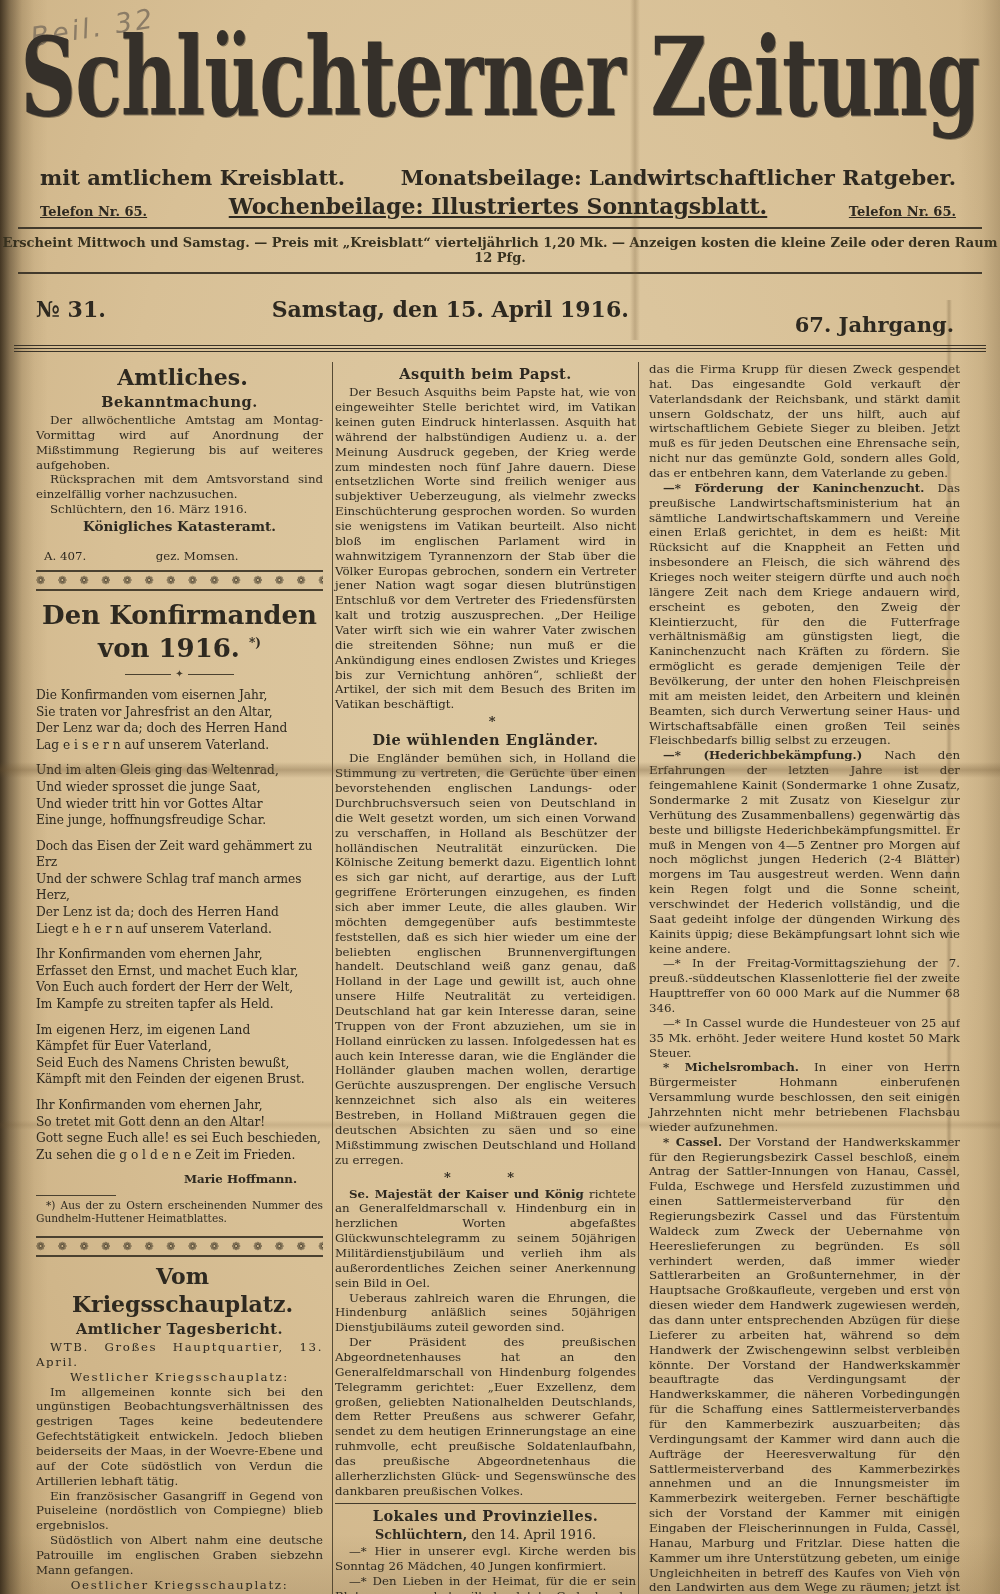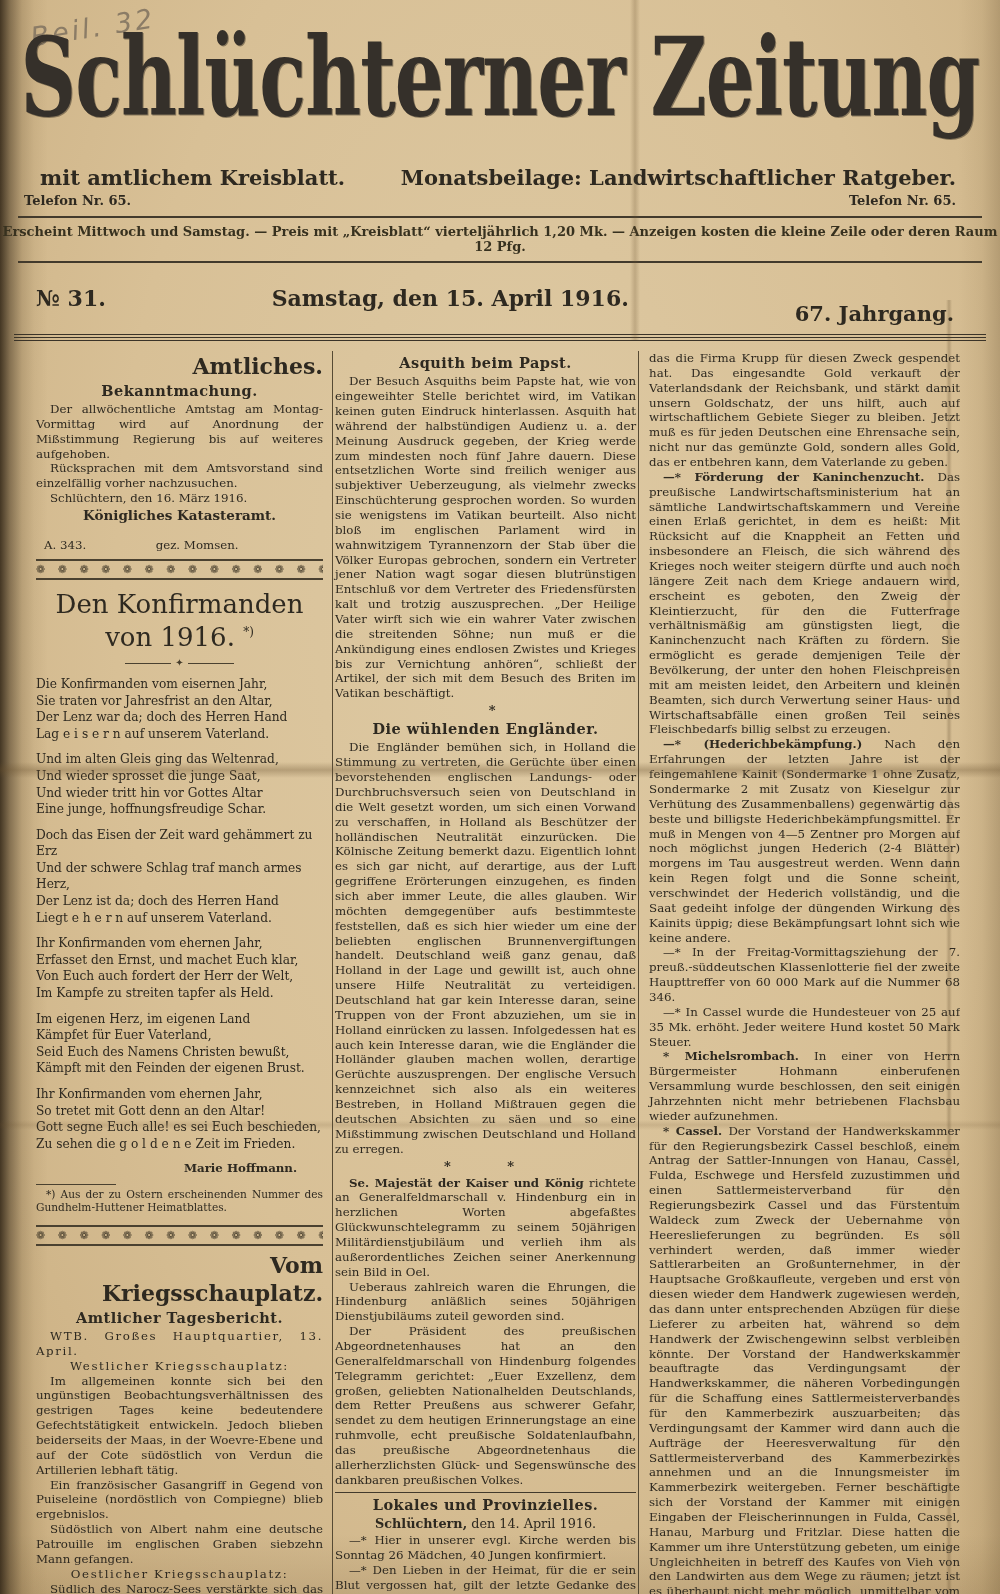--- a/index.html
+++ b/index.html
@@ -45,21 +45,21 @@
     transform-origin:50% 78%;
     color:#35302a;
     text-shadow:1px 1px 0 rgba(40,34,24,0.45);
     white-space:nowrap;
   }
   .subrow1{display:flex;justify-content:space-between;align-items:flex-end;
     padding:40px 44px 0 40px;font-weight:bold;}
   .subrow1 .sub-left{font-size:21px;}
   .subrow1 .sub-right{font-size:21px;}
   .subrow2{display:flex;justify-content:space-between;align-items:flex-end;
-    padding:3px 44px 8px 24px;}
+    padding:3px 44px 8px 40px;text-decoration:underline;}
   .subrow2 .tel{font-size:13px;font-weight:bold;}
   .subrow2 .weekly{font-size:22px;font-weight:bold;}
 
   .rule{margin:0 18px;}
   .rule.thin{border-top:2px solid #423a2c;}
   .infoline{
     text-align:center;font-size:13px;font-weight:bold;
     padding:6px 0 7px 0;color:#37311f;
   }
   .dateline{
@@ -77,35 +77,35 @@
     height:1250px;
     overflow:hidden;
   }
   .col{overflow:hidden;font-size:11.8px;line-height:1.26;text-align:justify;}
   .col1{width:288px;padding-right:9px;}
   .col2{width:302px;border-left:1px solid #564a34;border-right:1px solid #564a34;padding:0 2px;}
   .col3{width:312px;padding-left:10px;}
 
   .b{margin:0;text-indent:14px;}
   .noind{text-indent:0;}
-  .h-sec{margin:2px 0 1px 6px;text-align:right;font-size:22px;font-weight:bold;text-indent:0;}
+  .h-sec{margin:2px 0 1px 6px;text-align:center;font-size:22px;font-weight:bold;text-indent:0;}
   .h-sub{margin:0 0 2px 0;text-align:center;font-size:14.5px;font-weight:bold;text-indent:0;letter-spacing:0.5px;}
   .h-art{margin:3px 0 2px 0;text-align:center;font-size:14.5px;font-weight:bold;text-indent:0;letter-spacing:0.5px;}
   .lead{font-weight:bold;}
   .center{text-align:center;text-indent:0;}
   .spacedline{letter-spacing:1.6px;}
   .sigline{text-align:right;padding-right:26px;margin:6px 0 2px 0;font-weight:bold;text-indent:0;}
 
   .ornament{
     border-top:2px solid #4a4130;border-bottom:2px solid #4a4130;
     text-align:center;font-size:11px;letter-spacing:4.5px;
     color:#453c2b;line-height:17px;height:17px;overflow:hidden;
     margin:7px 0 6px 0;white-space:nowrap;
   }
-  .poemtitle{margin:8px 0 0 0;text-align:center;font-size:26px;line-height:1.25;text-indent:0;font-weight:400;}
+  .poemtitle{margin:8px 0 0 0;text-align:center;font-size:26px;line-height:1.25;text-indent:0;font-weight:700;}
   .poemtitle .note{font-size:12px;vertical-align:super;}
   .tdivider{display:flex;align-items:center;justify-content:center;margin:4px 0 6px 0;}
   .tdivider .bar{width:46px;border-top:1px solid #4a4130;}
   .tdivider .gem{font-size:10px;padding:0 4px;color:#453c2b;}
   .stanza{white-space:pre-line;text-align:left;text-indent:0;margin:0 1px 9px 0;line-height:1.36;font-size:12.2px;}
   .footnote{font-size:10.6px;line-height:1.25;text-indent:10px;margin-top:2px;}
   .fnrule{width:80px;border-top:1px solid #4a4130;margin:8px 0 3px 0;}
   .starsep{text-align:center;letter-spacing:26px;font-size:13px;line-height:13px;margin:3px 0 3px 13px;text-indent:0;font-weight:bold;}
   .starsep.single{letter-spacing:0;}
   .kataster{text-align:center;font-weight:bold;font-size:13.5px;text-indent:0;margin-top:1px;}
@@ -129,20 +129,21 @@
   <div class="handwrite">Beil. 32</div>
 
   <header class="masthead">
     <h1 class="title">Schlüchterner Zeitung</h1>
     <div class="subrow1">
       <span class="sub-left">mit amtlichem Kreisblatt.</span>
       <span class="sub-right">Monatsbeilage: Landwirtschaftlicher Ratgeber.</span>
     </div>
     <div class="subrow2">
       <span class="tel">Telefon Nr. 65.</span>
+      <span class="weekly">Wochenbeilage: Illustriertes Sonntagsblatt.</span>
       <span class="tel">Telefon Nr. 65.</span>
     </div>
   </header>
 
   <div class="rule thin"></div>
   <div class="infoline">Erscheint Mittwoch und Samstag. — Preis mit „Kreisblatt“ vierteljährlich 1,20 Mk. — Anzeigen kosten die kleine Zeile oder deren Raum 12 Pfg.</div>
   <div class="rule thin"></div>
 
   <div class="dateline">
     <span class="issue">№ 31.</span>
@@ -154,21 +155,21 @@
   <main class="columns">
 
     <section class="col col1">
       <h2 class="h-sec">Amtliches.</h2>
       <h3 class="h-sub">Bekanntmachung.</h3>
       <p class="b">Der allwöchentliche Amtstag am Montag-Vormittag wird auf Anordnung der Mißstimmung Regierung bis auf weiteres aufgehoben.</p>
       <p class="b">Rücksprachen mit dem Amtsvorstand sind einzelfällig vorher nachzusuchen.</p>
       <p class="b">Schlüchtern, den 16. März 1916.</p>
       <p class="kataster">Königliches Katasteramt.</p>
       <div class="gezrow">
-        <span class="akt">A. 343.</span>
+        <span class="akt">A. 407.</span>
         <span class="gez">gez. Momsen.</span>
       </div>
 
       <div class="ornament">❁ ❁ ❁ ❁ ❁ ❁ ❁ ❁ ❁ ❁ ❁ ❁ ❁ ❁ ❁ ❁ ❁ ❁ ❁ ❁ ❁ ❁</div>
 
       <h2 class="poemtitle">
         <span>Den Konfirmanden</span><br>
         <span>von 1916.</span>
         <span class="note">*)</span>
       </h2>

